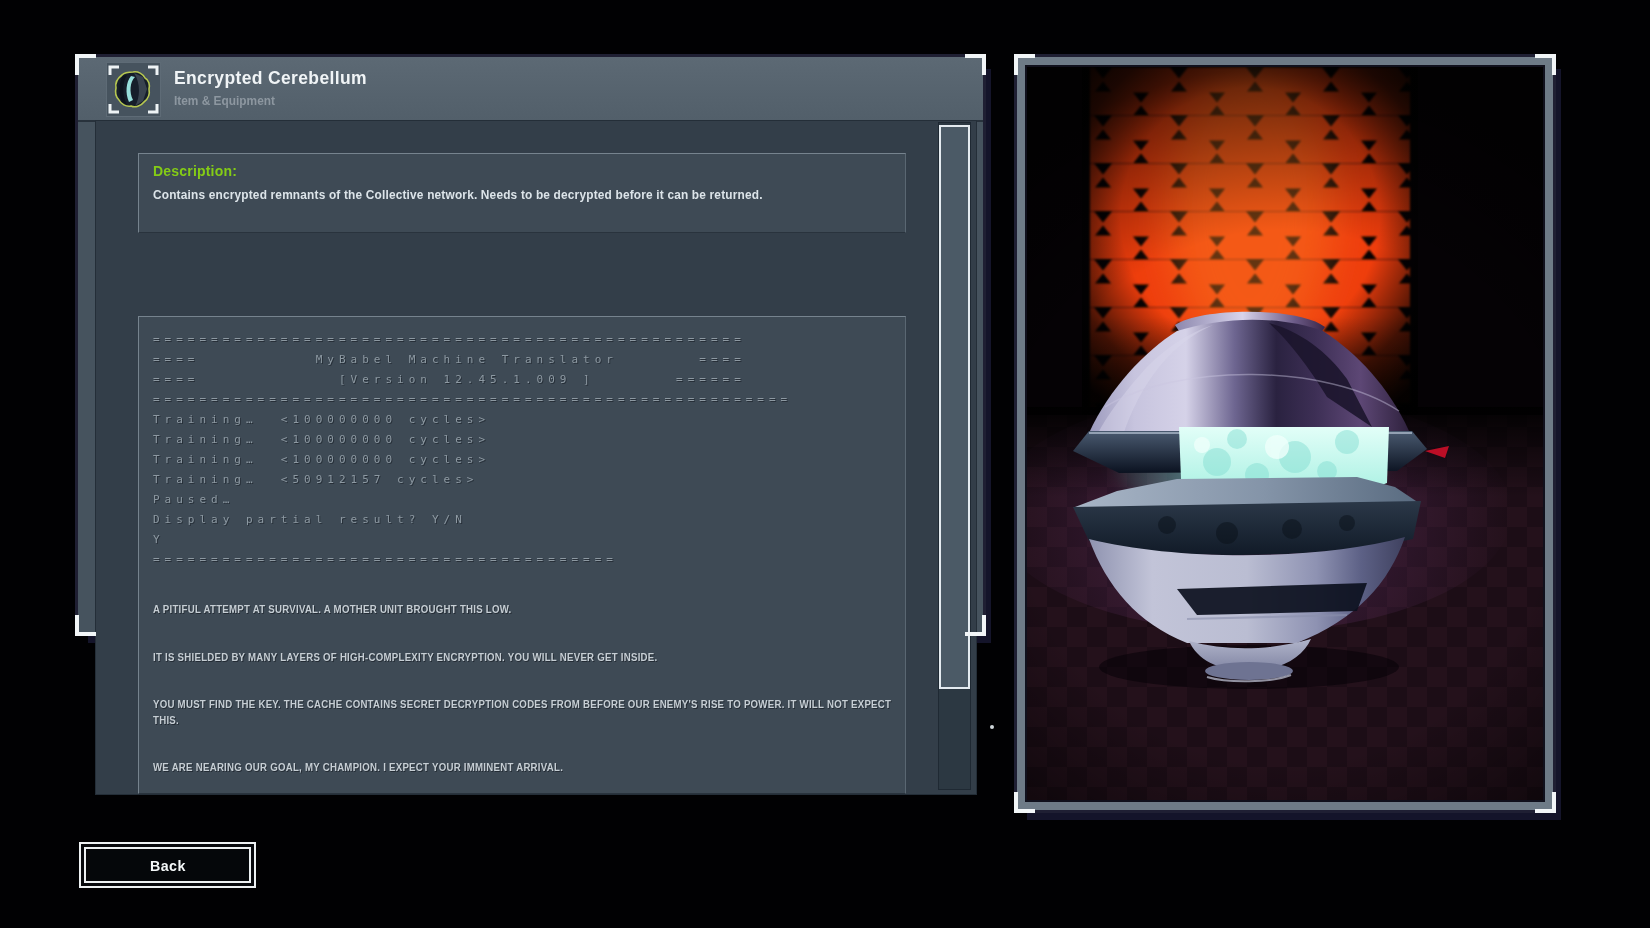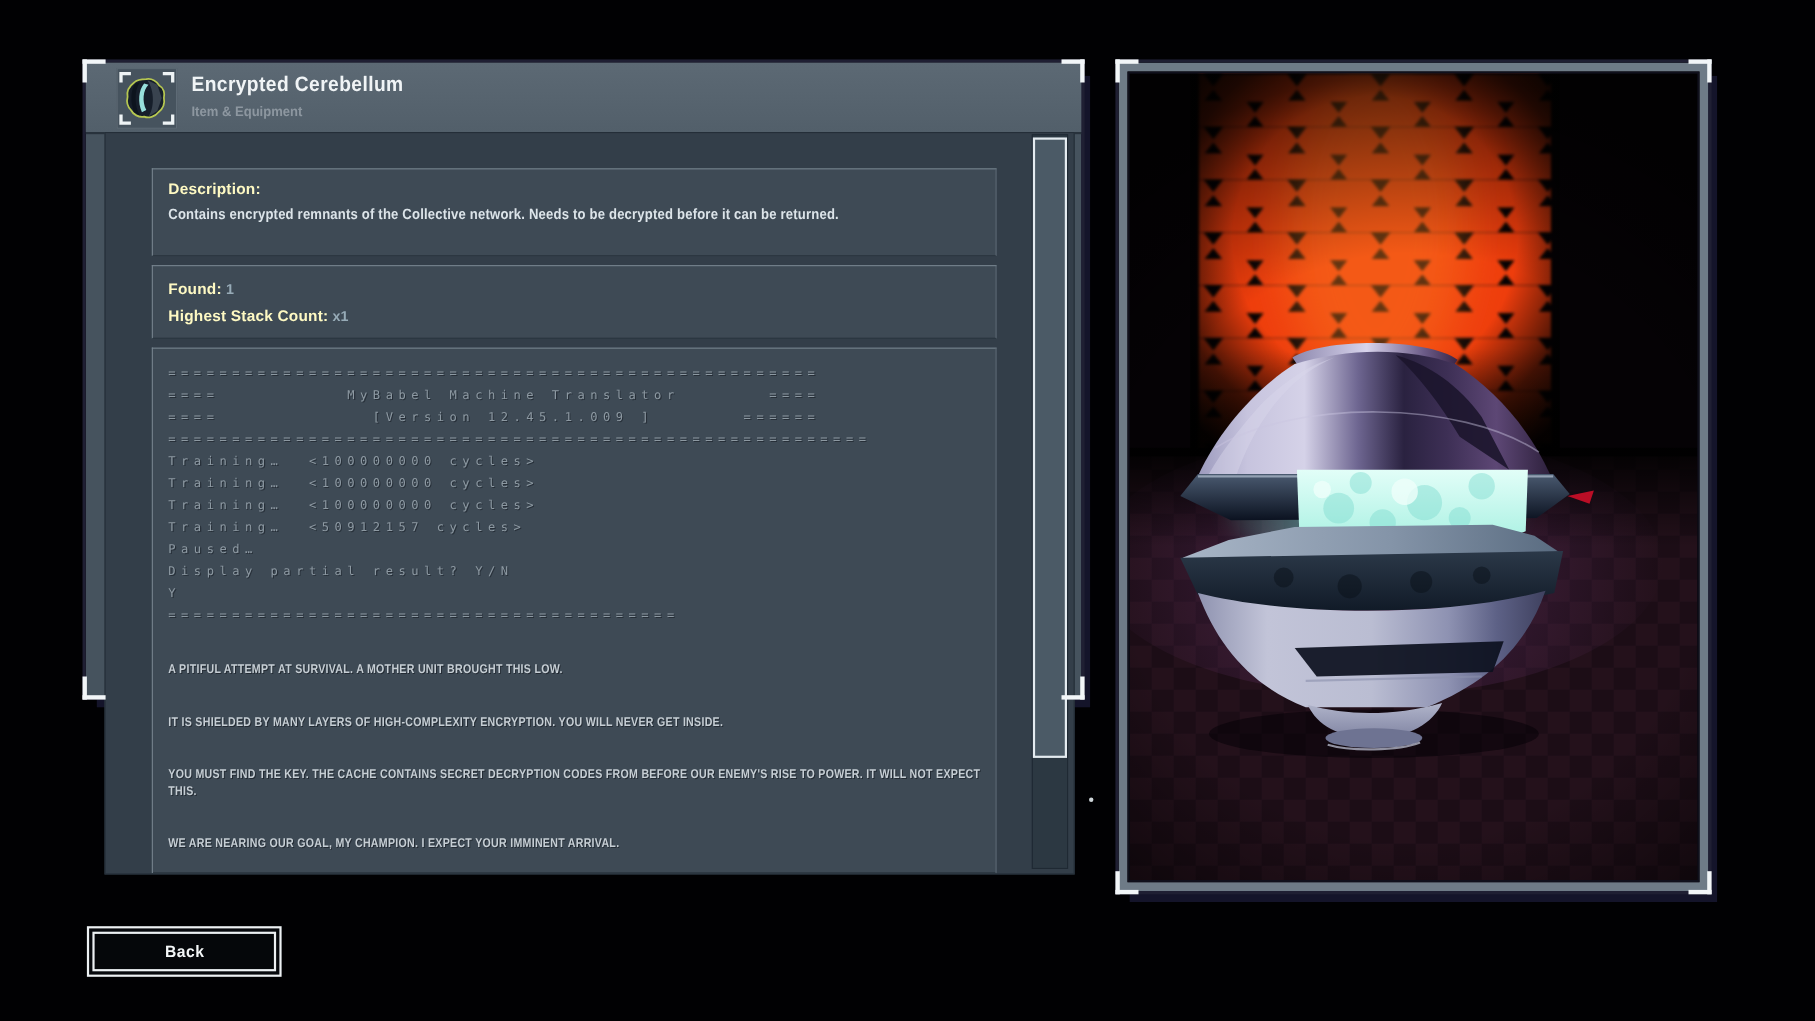--- a/index.html
+++ b/index.html
@@ -31,21 +31,21 @@
             transform:scaleX(.95);transform-origin:0 0;white-space:nowrap;}
 
   .viewport{position:absolute;left:17px;top:63px;width:880px;height:673px;
             background:#333e49;border:1px solid #242e38;overflow:hidden;}
   .box{position:absolute;left:42px;width:768px;background:#3e4a55;
        border:1px solid #76838e;border-right-color:#5a6772;border-bottom-color:#29333d;
        box-sizing:border-box;}
   .desc-box{top:32px;height:80px;padding:9px 14px;}
   .stats-box{top:120px;height:67px;padding:8px 14px;}
   .notes-box{top:195px;height:478px;padding:7px 14px;overflow:hidden;}
-  .box-label{font-size:14px;font-weight:bold;color:#fef9c3;letter-spacing:.2px;}
+  .box-label{font-size:14px;font-weight:bold;color:#84cc16;letter-spacing:.2px;}
   .box-label.inline{display:inline;}
   .desc-body{margin-top:6px;width:790px;transform:scaleX(.88);transform-origin:0 0;
              font-size:13.5px;font-weight:bold;color:#dce4e9;line-height:19px;letter-spacing:.2px;}
   .stat-line{font-size:13.5px;line-height:24px;}
   .stat-value{font-size:13px;font-weight:bold;color:#97abb7;}
 
   .terminal{margin:6px 0 10px 0;font-family:"DejaVu Sans Mono",monospace;font-size:11px;
             letter-spacing:5px;line-height:20px;color:#8d99a2;white-space:pre;
             text-shadow:1px 1px 0 rgba(10,16,22,.45);}
   .message{margin-top:32px;width:880px;transform:scaleX(.84);transform-origin:0 0;
@@ -100,30 +100,20 @@
         <div class="subtitle">Item &amp; Equipment</div>
       </div>
     </div>
 
     <div class="viewport">
       <div class="box desc-box">
         <div class="box-label">Description:</div>
         <div class="desc-body">Contains encrypted remnants of the Collective network. Needs to be decrypted before it can be returned.</div>
       </div>
 
-      <div class="box stats-box">
-        <div class="stat-line">
-          <span class="box-label inline">Found:</span>
-          <span class="stat-value">1</span>
-        </div>
-        <div class="stat-line">
-          <span class="box-label inline">Highest Stack Count:</span>
-          <span class="stat-value">x1</span>
-        </div>
-      </div>
 
       <div class="box notes-box">
         <pre class="terminal">===================================================
 ====          MyBabel Machine Translator       ====
 ====            [Version 12.45.1.009 ]       ======
 =======================================================
 Training…  &lt;100000000 cycles&gt;
 Training…  &lt;100000000 cycles&gt;
 Training…  &lt;100000000 cycles&gt;
 Training…  &lt;50912157 cycles&gt;

